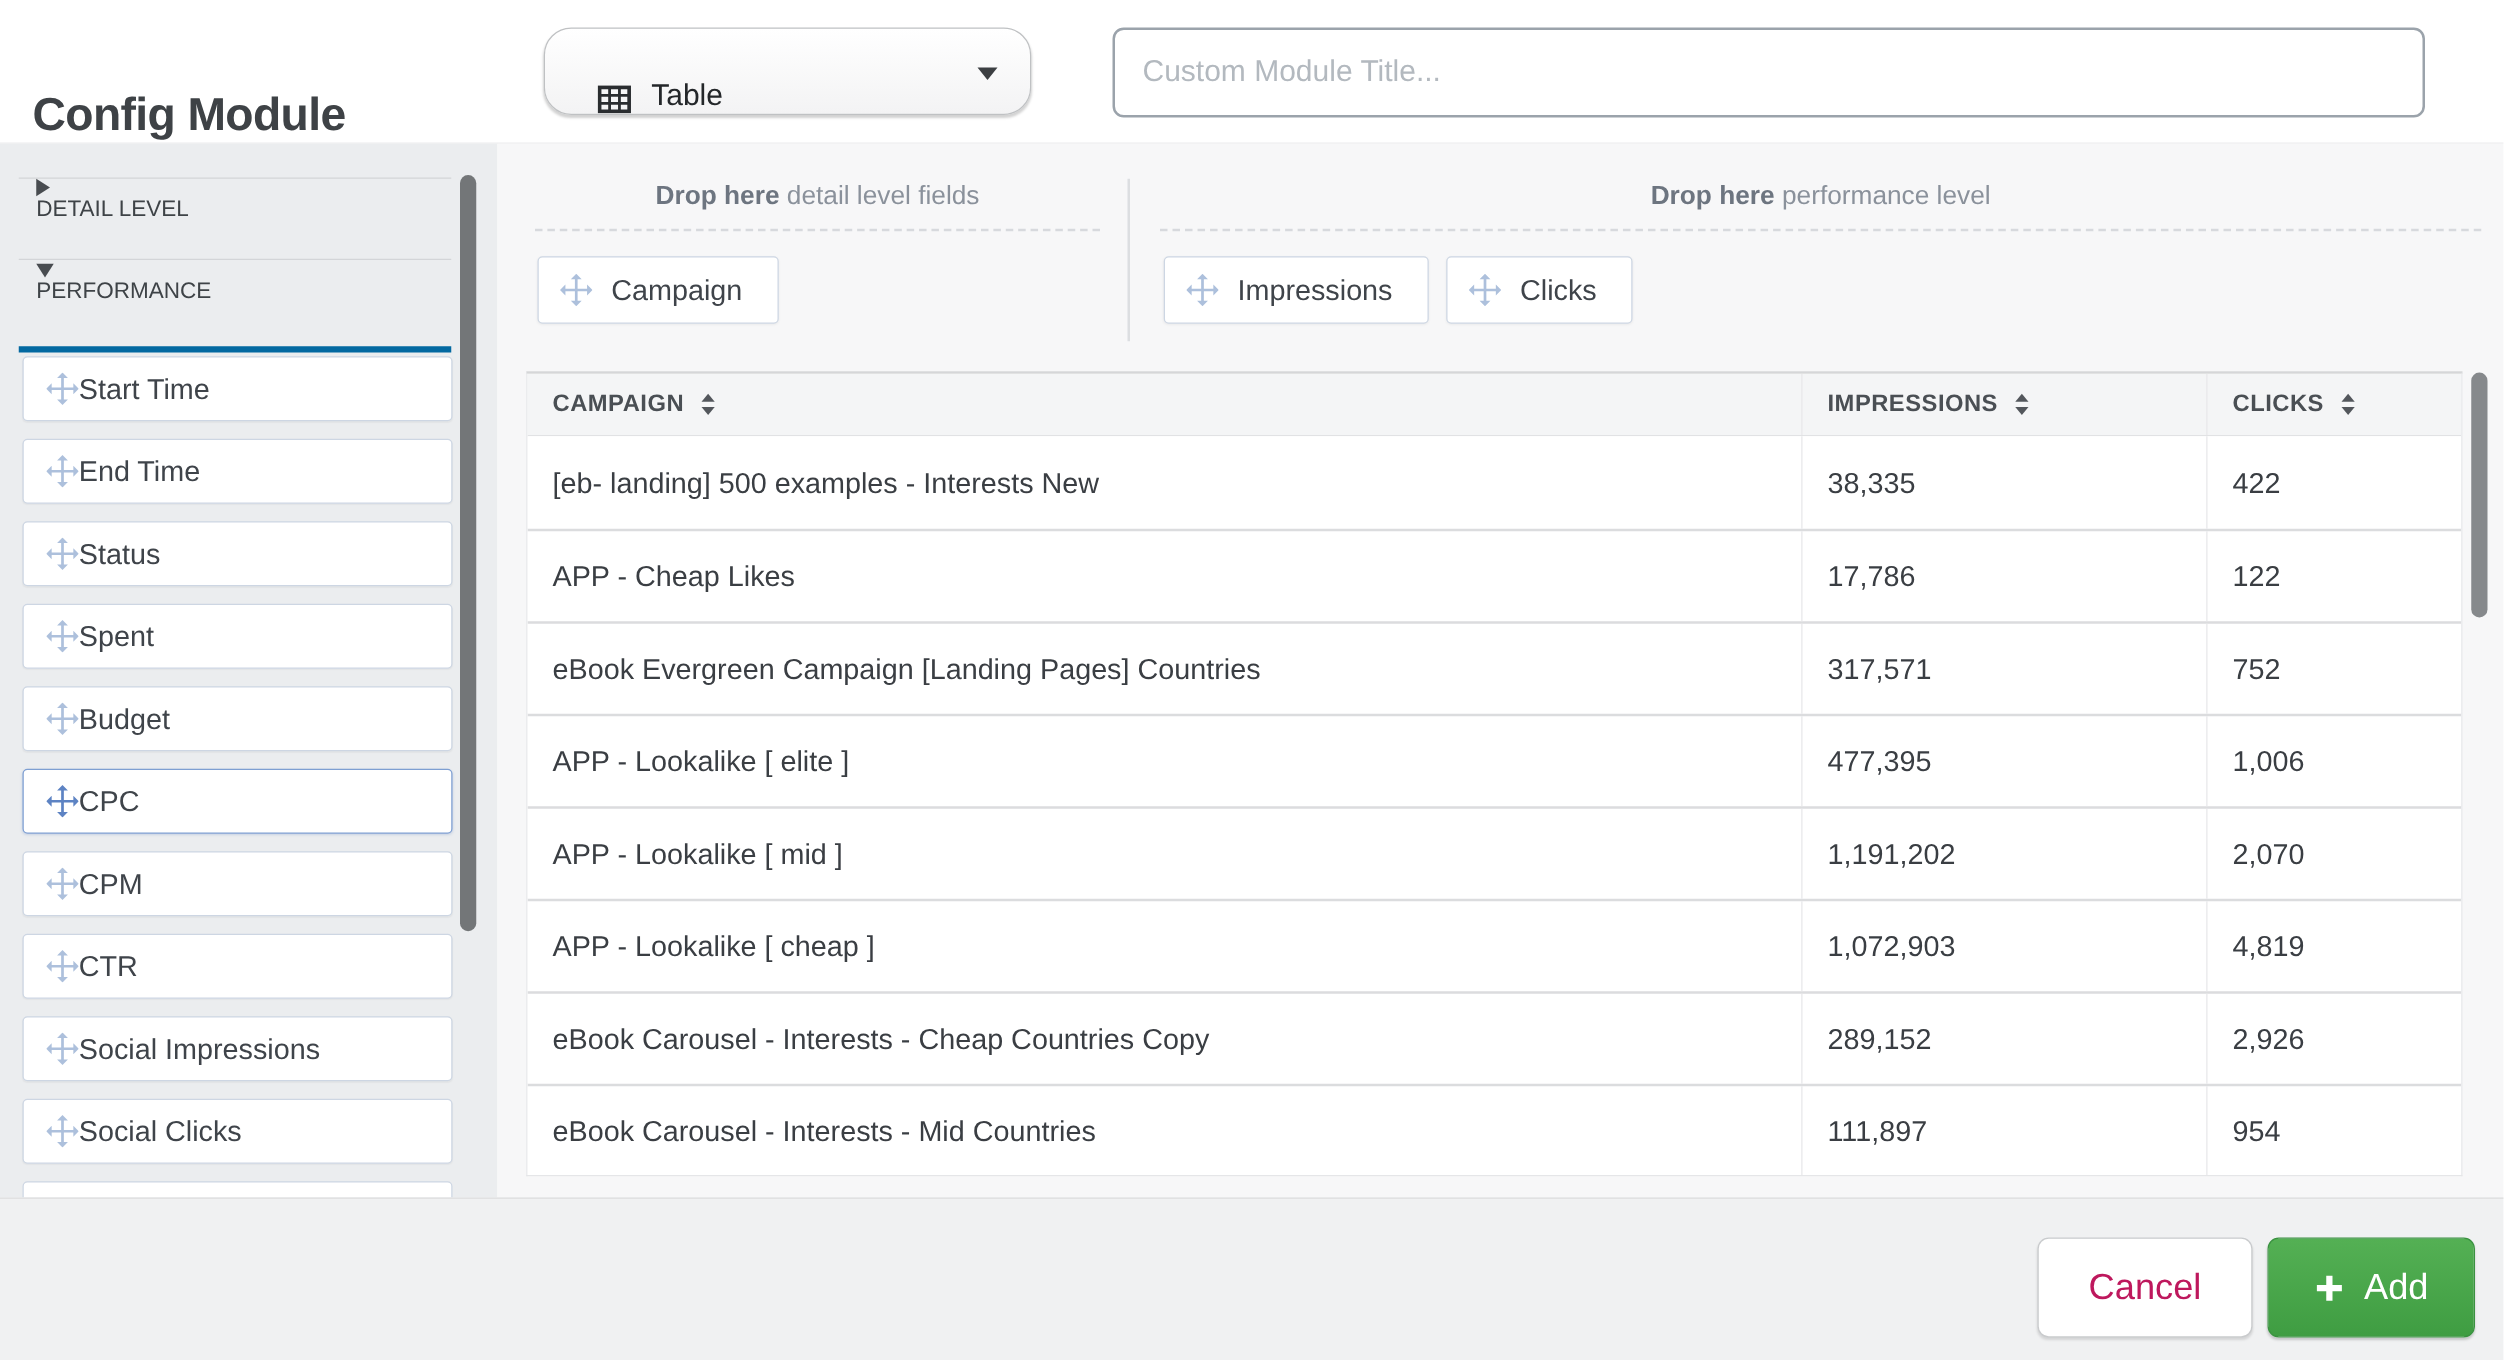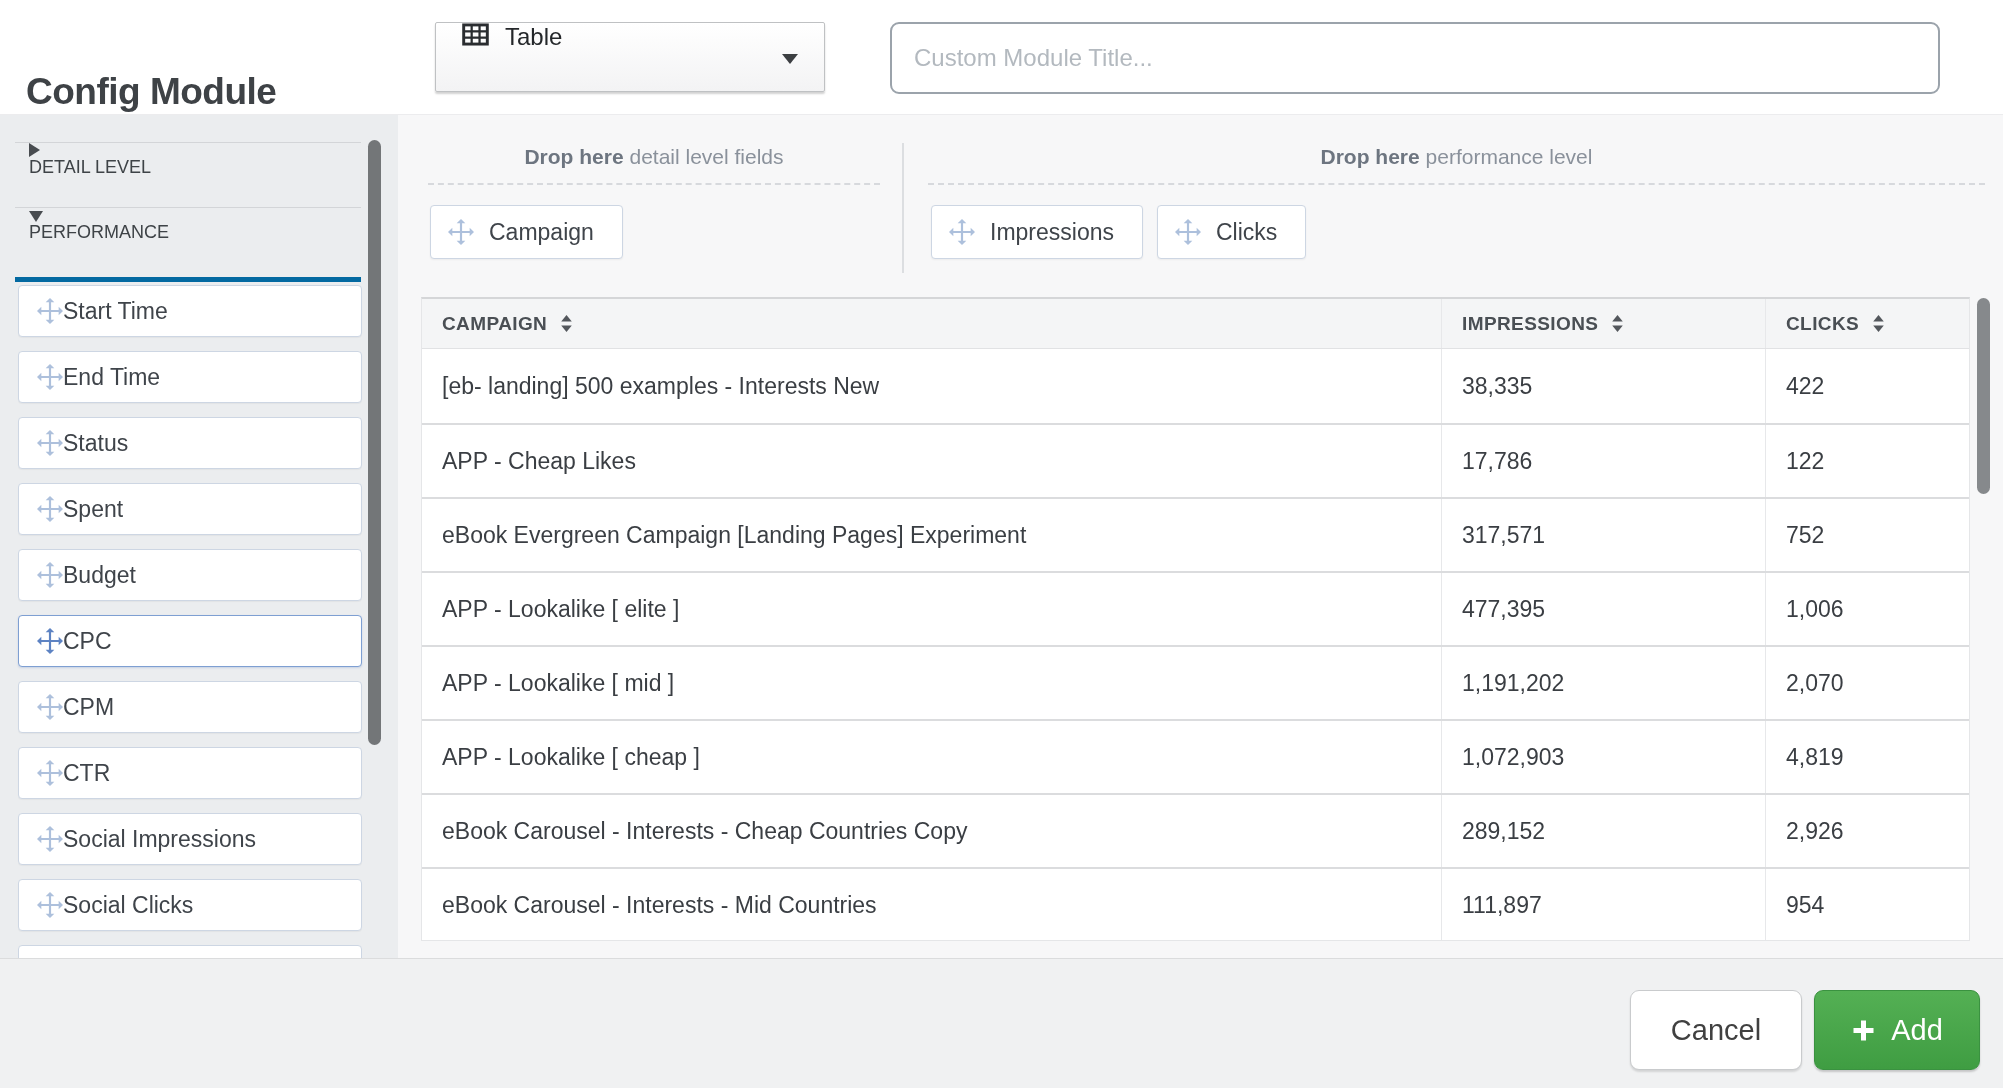--- a/index.html
+++ b/index.html
@@ -4,23 +4,23 @@
 <style>
   * { box-sizing: border-box; margin: 0; padding: 0; }
   html, body { background: #ffffff; }
   body { font-family: "Liberation Sans", sans-serif; }
   .app { position: relative; width: 2003px; height: 1088px; background: #ffffff; overflow: hidden; }
 
   
   .top-header { position: absolute; left: 0; top: 0; width: 2003px; height: 115px; background: #ffffff; border-bottom: 1px solid #ececee; }
   .page-title { position: absolute; left: 26px; top: 24px; font-size: 37px; font-weight: 700; color: #3e4246; letter-spacing: -0.5px; margin-top: 47px; }
   .type-btn { position: absolute; left: 435px; top: 22px; width: 390px; height: 70px;
-              background: linear-gradient(#ffffff, #f3f3f4); border: 1px solid #bfc1c3; border-radius: 2px;
-              box-shadow: 0 2px 2px rgba(0,0,0,0.18); display: flex; align-items: flex-start; gap: 16px;
-              padding: 0 26px; font-size: 24px; color: #24272a; cursor: pointer; }
+              background: linear-gradient(#ffffff, #f3f3f4); border: 1px solid #bfc1c3; border-radius: 22px;
+              box-shadow: 0 2px 2px rgba(0,0,0,0.18); display: flex; align-items: flex-end; gap: 16px;
+              padding: 0 42px; font-size: 24px; color: #24272a; cursor: pointer; }
   .type-btn .tbl-icon { display: flex; color: #2a2d30; }
   .caret-down { position: absolute; right: 26px; top: 31px; width: 0; height: 0;
                 border-left: 8px solid transparent; border-right: 8px solid transparent; border-top: 10px solid #3c3f42; }
   .custom-title-input { position: absolute; left: 890px; top: 22px; width: 1050px; height: 72px;
                         border: 2px solid #9ba3ab; border-radius: 9px; padding: 0 22px;
                         font-size: 24px; color: #3c4147; background: #ffffff; outline: none;
                         font-family: "Liberation Sans", sans-serif; }
   .custom-title-input::placeholder { color: #b3b9bf; }
 
   
@@ -71,21 +71,21 @@
   .col-clicks { flex: 1; border-left: 1px solid #e7e8ea; }
   .trow { display: flex; height: 74px; background: #ffffff; }
   .trow + .trow { border-top: 2px solid #dbdcde; }
   .td { display: flex; align-items: center; padding-left: 20px; font-size: 23px; color: #3a3e43; height: 100%; }
   .table-thumb { position: absolute; left: 1579px; top: 183px; width: 13px; height: 196px; background: #86898c; border-radius: 7px; }
 
   
   .footer { position: absolute; left: 0; top: 958px; width: 2003px; height: 130px; background: #f0f1f2; border-top: 1px solid #dbdcdd; }
   .cancel-btn { position: absolute; left: 1630px; top: 31px; width: 172px; height: 80px; background: #ffffff;
                 border: 1px solid #c9cbcd; border-radius: 9px; box-shadow: 0 2px 2px rgba(0,0,0,0.12);
-                font-size: 29px; color: #404040; font-family: "Liberation Sans", sans-serif; cursor: pointer; }
+                font-size: 29px; color: #be185d; font-family: "Liberation Sans", sans-serif; cursor: pointer; }
   .add-btn { position: absolute; left: 1814px; top: 31px; width: 166px; height: 80px;
              background: linear-gradient(#54b054, #3f9d42); border: 1px solid #3a9240; border-radius: 9px;
              box-shadow: 0 2px 2px rgba(0,0,0,0.18); font-size: 29px; color: #ffffff;
              display: flex; align-items: center; justify-content: center; gap: 15px;
              font-family: "Liberation Sans", sans-serif; cursor: pointer; }
   .plus-ic { display: flex; }
 </style>
 </head>
 <body>
 
@@ -278,21 +278,21 @@
     <div class="td col-campaign">[eb- landing] 500 examples - Interests New</div>
     <div class="td col-impressions">38,335</div>
     <div class="td col-clicks">422</div>
   </div>
           <div class="trow">
     <div class="td col-campaign">APP - Cheap Likes</div>
     <div class="td col-impressions">17,786</div>
     <div class="td col-clicks">122</div>
   </div>
           <div class="trow">
-    <div class="td col-campaign">eBook Evergreen Campaign [Landing Pages] Experiment</div>
+    <div class="td col-campaign">eBook Evergreen Campaign [Landing Pages] Countries</div>
     <div class="td col-impressions">317,571</div>
     <div class="td col-clicks">752</div>
   </div>
           <div class="trow">
     <div class="td col-campaign">APP - Lookalike [ elite ]</div>
     <div class="td col-impressions">477,395</div>
     <div class="td col-clicks">1,006</div>
   </div>
           <div class="trow">
     <div class="td col-campaign">APP - Lookalike [ mid ]</div>

